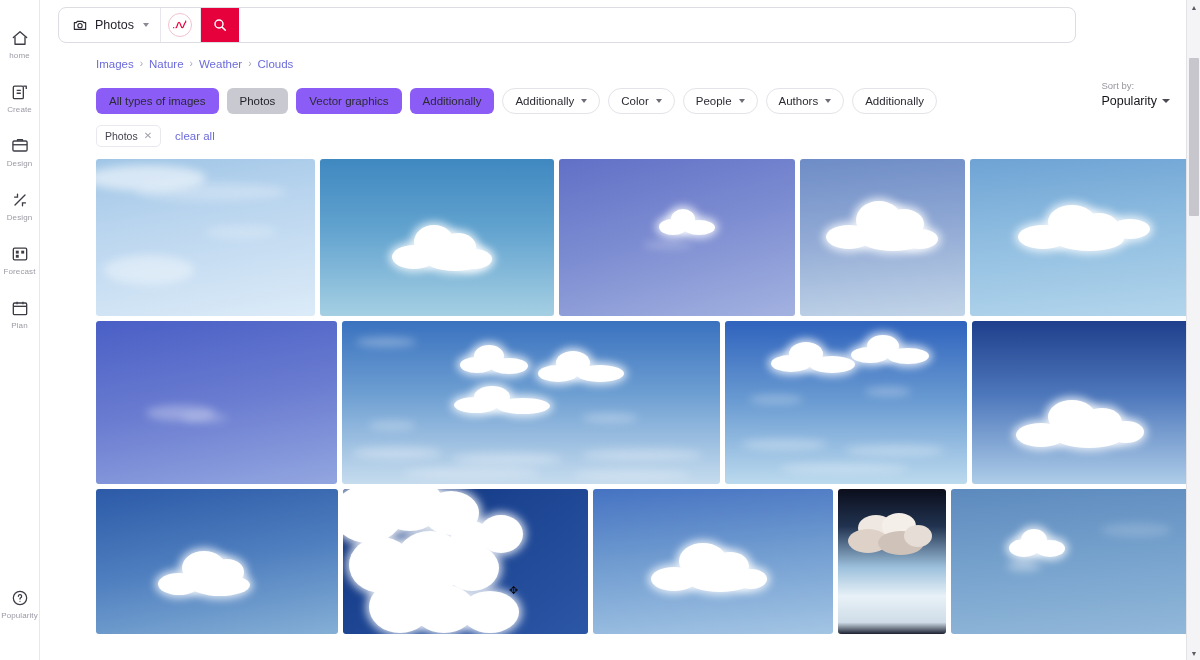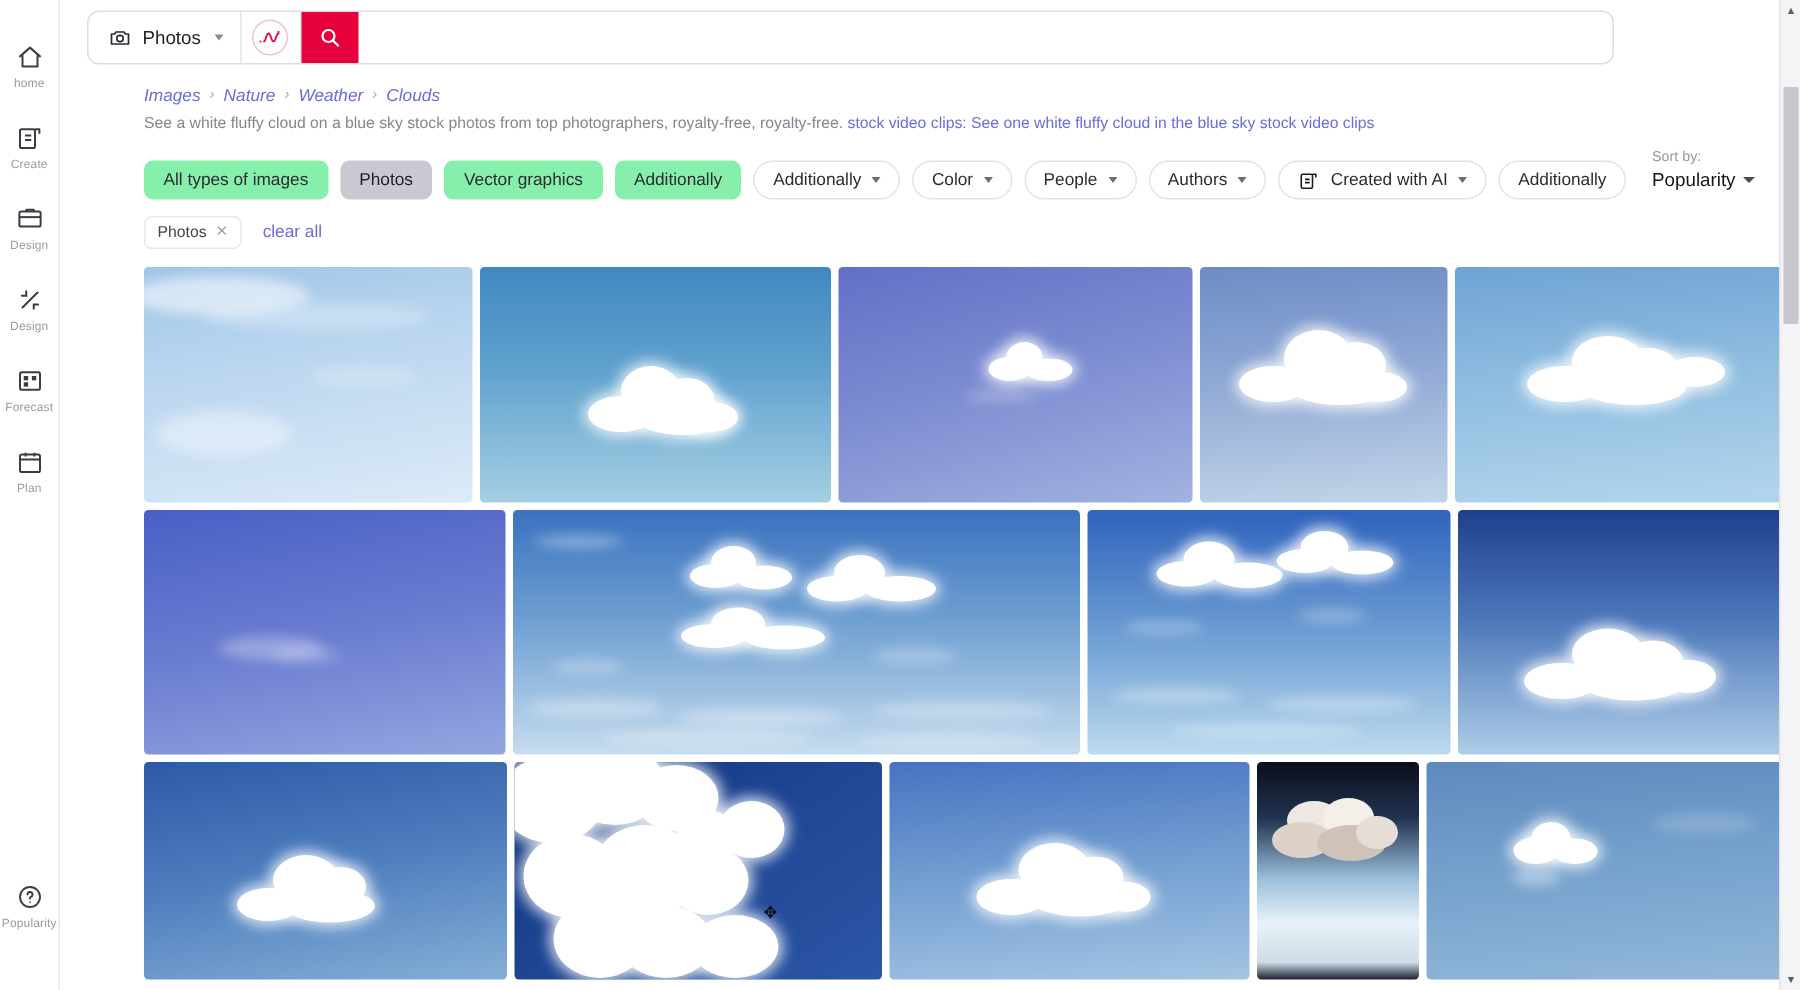--- a/index.html
+++ b/index.html
@@ -96,40 +96,40 @@
   .ghost-pill {
     position: absolute; top: -10px; right: 30px;
     width: 62px; height: 16px; border-radius: 8px; background: #e6003c; z-index: 0;
   }
   .ghost-chip {
     position: absolute; top: -10px; right: 100px;
     width: 80px; height: 16px; border-radius: 8px; border:1px solid #dcdce3; background:#fff; z-index:0;
   }
 
   
-  .crumbs { display: flex; align-items: flex-start; gap: 6px; padding: 8px 0 0 56px; font-style: italic; }
+  .crumbs { display: flex; align-items: flex-start; gap: 6px; padding: 8px 0 0 56px; }
   .crumb { font-size: 11.5px; color: #6b6bdc; text-decoration: none; cursor: pointer; }
   .crumb-sep { font-size: 10px; color: #a8a8b2; }
 
   
   .title {
     padding: 10px 0 0 56px; font-size: 17px; font-weight: 700; color: #15151c; letter-spacing: -.1px;
   }
   .subtitle {
     padding: 5px 0 0 56px; font-size: 10.5px; color: #85858f; line-height: 14px;
   }
   .subtitle .lnk { color: #6b6bdc; text-decoration: none; cursor: pointer; }
 
   
   .filters {
     display: flex; align-items: center; gap: 8px;
     padding: 18px 0 0 56px; position: relative;
   }
   .chip {
-    height: 26px; border-radius: 6px; background: #86efac; border: 0;
+    height: 26px; border-radius: 6px; background: #8b5cf6; border: 0;
     display: flex; align-items: center; padding: 0 13px;
     font-size: 11.5px; color: #2b2b33; cursor: pointer; white-space: nowrap;
     font-family: "Liberation Sans", sans-serif;
   }
   .chip.active { background: #c9c9d1; color:#1f1f28; }
   .chip-round {
     height: 26px; border-radius: 14px; background: #fff; border: 1px solid #e3e3e9;
     display: flex; align-items: center; gap: 7px; padding: 0 12px;
     font-size: 11.5px; color: #2b2b33; cursor: pointer; white-space: nowrap;
   }
@@ -317,24 +317,20 @@
     <div class="crumbs">
       <a class="crumb">Images</a>
       <span class="crumb-sep">›</span>
       <a class="crumb">Nature</a>
       <span class="crumb-sep">›</span>
       <a class="crumb">Weather</a>
       <span class="crumb-sep">›</span>
       <a class="crumb">Clouds</a>
     </div>
 
-    <p class="subtitle">
-      <span>See a white fluffy cloud on a blue sky stock photos from top photographers, royalty-free, royalty-free.</span>
-      <a class="lnk">stock video clips: See one white fluffy cloud in the blue sky stock video clips</a>
-    </p>
 
     <div class="filters">
       <button class="chip">All types of images</button>
       <button class="chip active">Photos</button>
       <button class="chip">Vector graphics</button>
       <button class="chip">Additionally</button>
 
       <div class="chip-round">
         <span>Additionally</span>
         <span class="dd"></span>
@@ -342,31 +338,20 @@
       <div class="chip-round">
         <span>Color</span>
         <span class="dd"></span>
       </div>
       <div class="chip-round">
         <span>People</span>
         <span class="dd"></span>
       </div>
       <div class="chip-round">
         <span>Authors</span>
-        <span class="dd"></span>
-      </div>
-      <div class="chip-round">
-        <span class="ai-ico">
-          <svg viewBox="0 0 24 24" fill="none" stroke="currentColor" stroke-width="1.7" stroke-linejoin="round">
-              <rect x="4" y="5" width="12" height="15" rx="1.5"></rect>
-              <path d="M16 5h3.5v3.5"></path>
-              <path d="M8 10.5h5M8 14h5"></path>
-            </svg>
-        </span>
-        <span>Created with AI</span>
         <span class="dd"></span>
       </div>
       <div class="chip-round">
         <span>Additionally</span>
 
       </div>
 
       <div class="sortbox">
         <div class="sort-lbl">Sort by:</div>
         <div class="sort-val">

